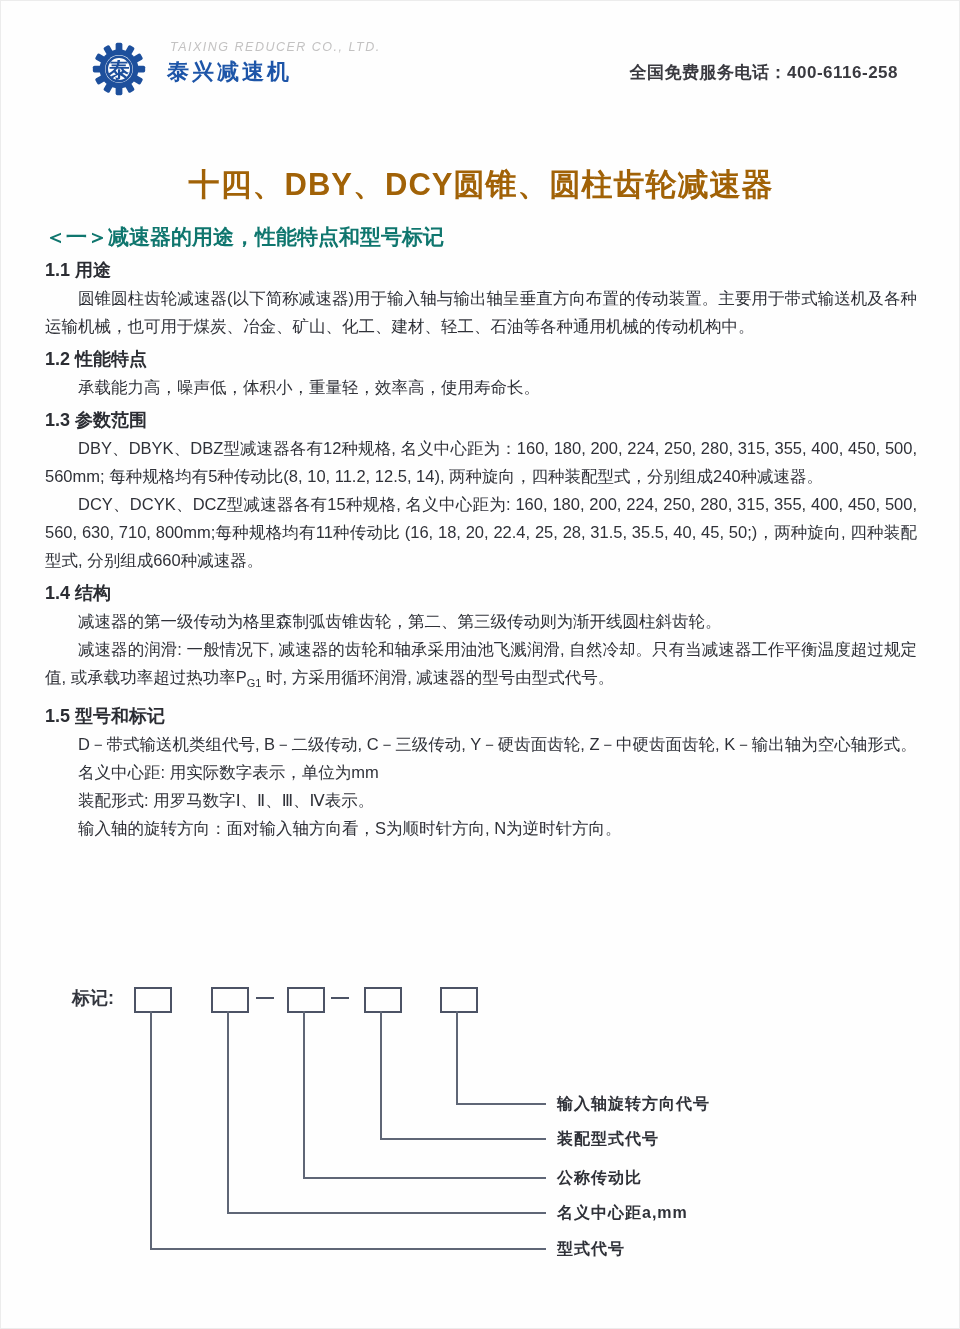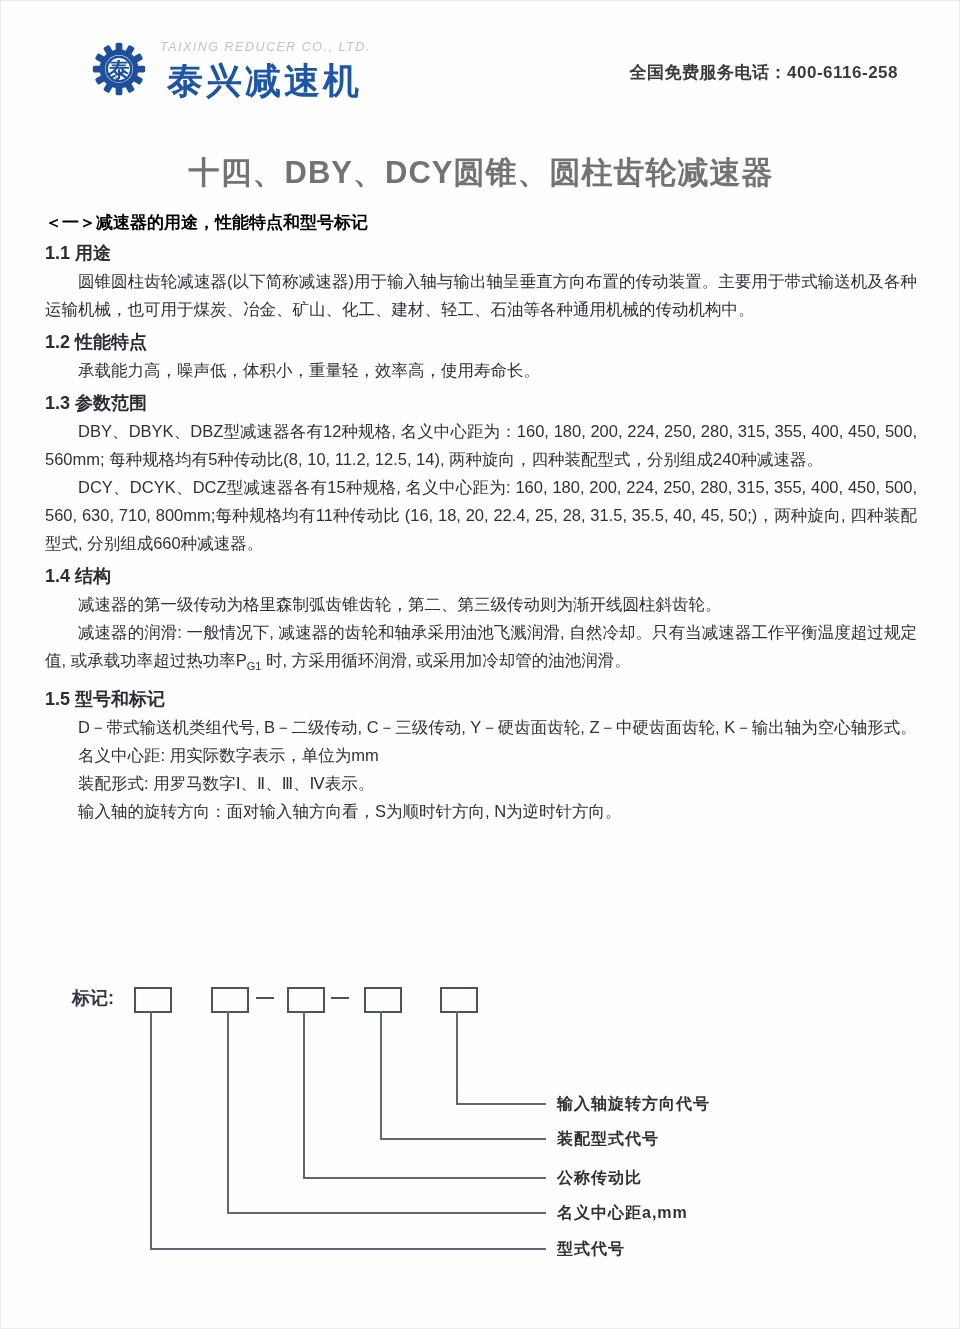--- a/index.html
+++ b/index.html
@@ -11,38 +11,38 @@
   
   .header{position:absolute;top:0;left:0;right:0;height:125px;}
   .logo-wrap{position:absolute;left:92px;top:34px;width:54px;height:70px;}
   .logo-wrap svg{width:54px;height:70px;display:block;}
   .logo-glyph{
     position:absolute;left:0;top:0;width:54px;height:70px;
     display:flex;align-items:center;justify-content:center;
     color:#1d4f9c;font-weight:bold;font-size:21px;line-height:1;
   }
   .company-en{
-    position:absolute;left:160px;top:40px;font-size:12.5px;font-style:italic;
+    position:absolute;left:170px;top:40px;font-size:12.5px;font-style:italic;
     color:#c3c2c2;letter-spacing:1.5px;white-space:nowrap;
   }
   .company-cn{
-    position:absolute;left:167px;top:57px;font-size:36px;font-weight:bold;
+    position:absolute;left:167px;top:57px;font-size:22px;font-weight:bold;
     color:#1d55a8;letter-spacing:3px;white-space:nowrap;
   }
   .hotline{
     position:absolute;right:62px;top:61px;font-size:17px;font-weight:bold;
     color:#3a3a40;letter-spacing:.5px;white-space:nowrap;
   }
   
   .content{position:absolute;left:45px;top:148px;width:872px;}
   .doc-title{
-    text-align:center;font-size:31px;font-weight:bold;color:#737373;
-    letter-spacing:1px;margin:4px 0 17px 0;
+    text-align:center;font-size:31px;font-weight:bold;color:#a16207;
+    letter-spacing:1px;margin:16px 0 17px 0;
   }
-  .doc-subtitle{font-size:17px;font-weight:bold;color:#000000;margin:0 0 4px 0;}
+  .doc-subtitle{font-size:21px;font-weight:bold;color:#0f766e;margin:0 0 4px 0;}
   .sec-heading{font-size:18px;font-weight:bold;color:#2b2d33;margin:7px 0 2px 0;}
   .body-p{
     font-size:16.5px;line-height:28px;margin:0;text-align:justify;
     text-indent:2em;color:#2f3138;
   }
   .body-p sub{font-size:11px;}
   
   .diagram{position:absolute;left:0;top:0;width:960px;height:1001px;pointer-events:none;}
   .mark-label{position:absolute;left:72px;top:986px;font-size:18px;font-weight:bold;color:#33363e;}
   .dbox{position:absolute;width:34px;height:22px;border:2px solid #4c5365;top:987px;background:#fefefe;}
@@ -109,21 +109,21 @@
 
     <h3 class="sec-heading">1.2 性能特点</h3>
     <p class="body-p">承载能力高，噪声低，体积小，重量轻，效率高，使用寿命长。</p>
 
     <h3 class="sec-heading">1.3 参数范围</h3>
     <p class="body-p">DBY、DBYK、DBZ型减速器各有12种规格, 名义中心距为：160, 180, 200, 224, 250, 280, 315, 355, 400, 450, 500, 560mm; 每种规格均有5种传动比(8, 10, 11.2, 12.5, 14), 两种旋向，四种装配型式，分别组成240种减速器。</p>
     <p class="body-p">DCY、DCYK、DCZ型减速器各有15种规格, 名义中心距为: 160, 180, 200, 224, 250, 280, 315, 355, 400, 450, 500, 560, 630, 710, 800mm;每种规格均有11种传动比 (16, 18, 20, 22.4, 25, 28, 31.5, 35.5, 40, 45, 50;)，两种旋向, 四种装配型式, 分别组成660种减速器。</p>
 
     <h3 class="sec-heading">1.4 结构</h3>
     <p class="body-p">减速器的第一级传动为格里森制弧齿锥齿轮，第二、第三级传动则为渐开线圆柱斜齿轮。</p>
-    <p class="body-p"><span>减速器的润滑: 一般情况下, 减速器的齿轮和轴承采用油池飞溅润滑, 自然冷却。只有当减速器工作平衡温度超过规定值, 或承载功率超过热功率P</span><sub>G1</sub><span> 时, 方采用循环润滑, 或采用加冷却管的油池润滑。</span></p>
+    <p class="body-p"><span>减速器的润滑: 一般情况下, 减速器的齿轮和轴承采用油池飞溅润滑, 自然冷却。只有当减速器工作平衡温度超过规定值, 或承载功率超过热功率P</span><sub>G1</sub><span> 时, 方采用循环润滑, 减速器的型号由型式代号。</span></p>
 
     <h3 class="sec-heading">1.5 型号和标记</h3>
     <p class="body-p">D－带式输送机类组代号, B－二级传动, C－三级传动, Y－硬齿面齿轮, Z－中硬齿面齿轮, K－输出轴为空心轴形式。</p>
     <p class="body-p">名义中心距: 用实际数字表示，单位为mm</p>
     <p class="body-p">装配形式: 用罗马数字Ⅰ、Ⅱ、Ⅲ、Ⅳ表示。</p>
     <p class="body-p">输入轴的旋转方向：面对输入轴方向看，S为顺时针方向, N为逆时针方向。</p>
   </div>
 
   <div class="diagram">
     <span class="mark-label">标记:</span>

